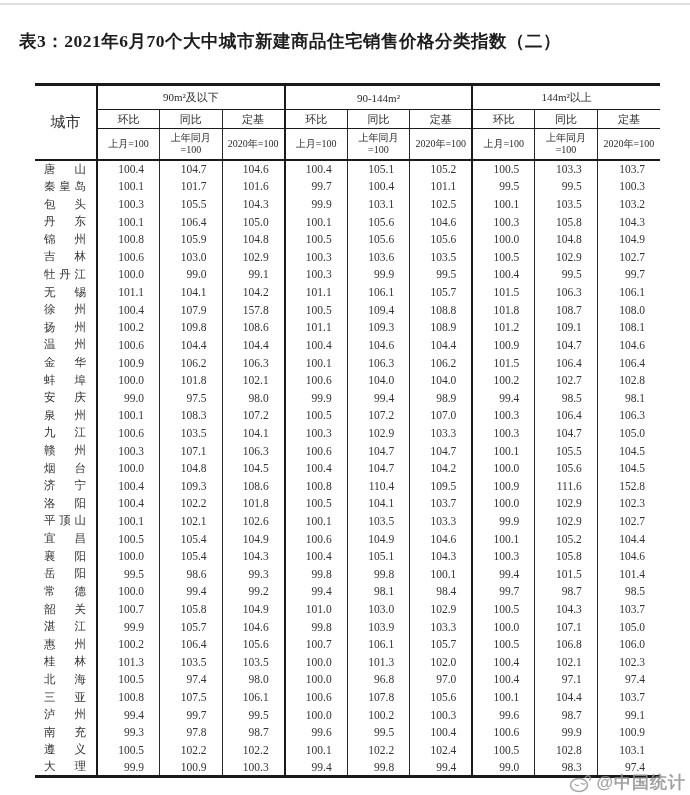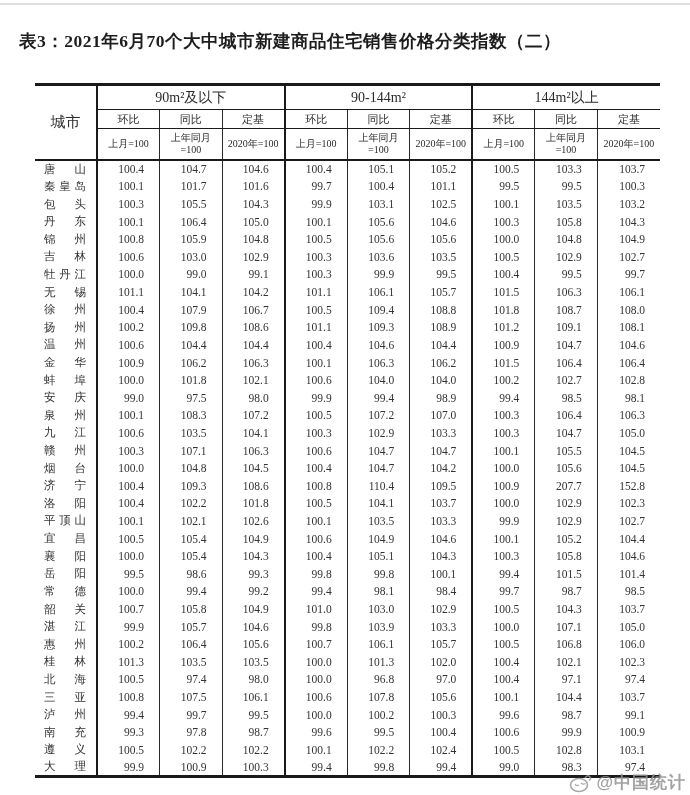--- a/index.html
+++ b/index.html
@@ -18,21 +18,21 @@
   table.idx{
     position:absolute;top:83px;left:35px;width:625px;
     border-collapse:collapse;table-layout:fixed;
     border-top:3px solid #1a1a1a;border-bottom:3px solid #1a1a1a;
   }
   col.c-city{width:62px;}
   col.c-num{width:62.5px;}
   th,td{padding:0;font-weight:normal;vertical-align:middle;}
   th{font-size:11px;color:#2b2b2b;text-align:center;}
   th.city{border-bottom:2px solid #1a1a1a;font-size:15px;}
-  th.group{height:23px;border-bottom:1.5px solid #1a1a1a;border-left:1px solid #2a2a2a;font-size:14px;}
+  th.group{height:23px;border-bottom:1.5px solid #1a1a1a;border-left:1px solid #2a2a2a;font-size:11px;}
   th.group.grp{border-left:2px solid #1a1a1a;}
   th.sub{height:18px;border-bottom:1.5px solid #1a1a1a;border-left:1px solid #2a2a2a;}
   th.base{height:30px;border-bottom:2px solid #1a1a1a;border-left:1px solid #2a2a2a;font-size:10px;line-height:1.2;padding:0 1px;}
   th.grp,td.grp{border-left:2px solid #1a1a1a !important;}
   tbody tr{height:17.62px;}
   td.num{
     text-align:right;padding-right:15px;font-size:11.5px;color:#333;
     border-left:1px solid #2a2a2a;
   }
   td.city-td{padding:0;}
@@ -235,21 +235,21 @@
       </tr>
       <tr>
         <td class="city-td">
           <div class="city-in">
             <span>徐</span>
             <span>州</span>
           </div>
         </td>
         <td class="num grp">100.4</td>
         <td class="num">107.9</td>
-        <td class="num">106.7</td>
+        <td class="num">157.8</td>
         <td class="num grp">100.5</td>
         <td class="num">109.4</td>
         <td class="num">108.8</td>
         <td class="num grp">101.8</td>
         <td class="num">108.7</td>
         <td class="num">108.0</td>
       </tr>
       <tr>
         <td class="city-td">
           <div class="city-in">
@@ -410,21 +410,21 @@
             <span>宁</span>
           </div>
         </td>
         <td class="num grp">100.4</td>
         <td class="num">109.3</td>
         <td class="num">108.6</td>
         <td class="num grp">100.8</td>
         <td class="num">110.4</td>
         <td class="num">109.5</td>
         <td class="num grp">100.9</td>
-        <td class="num">207.7</td>
+        <td class="num">111.6</td>
         <td class="num">152.8</td>
       </tr>
       <tr>
         <td class="city-td">
           <div class="city-in">
             <span>洛</span>
             <span>阳</span>
           </div>
         </td>
         <td class="num grp">100.4</td>

